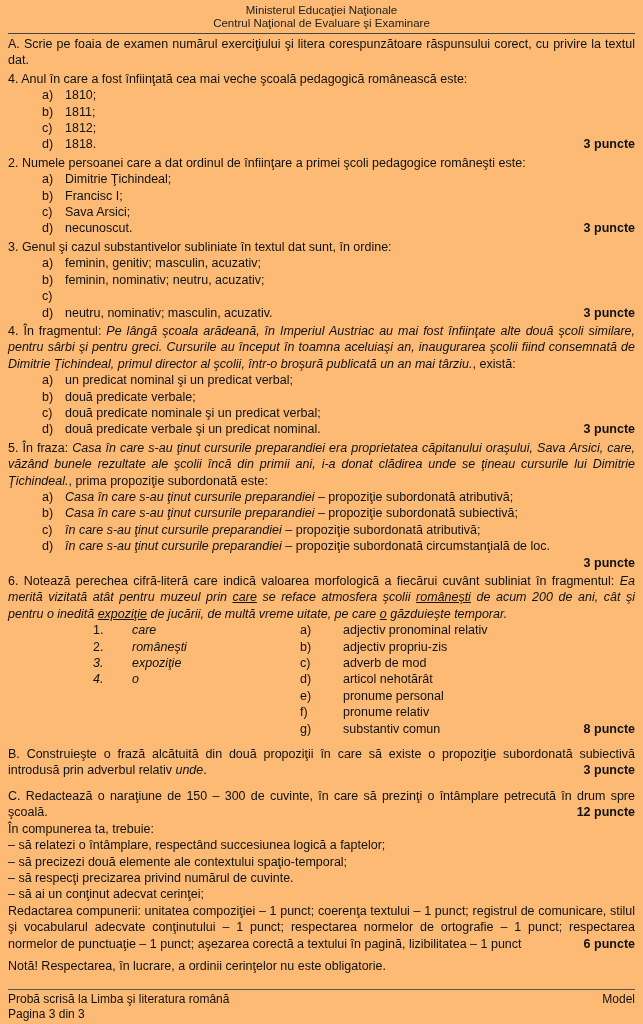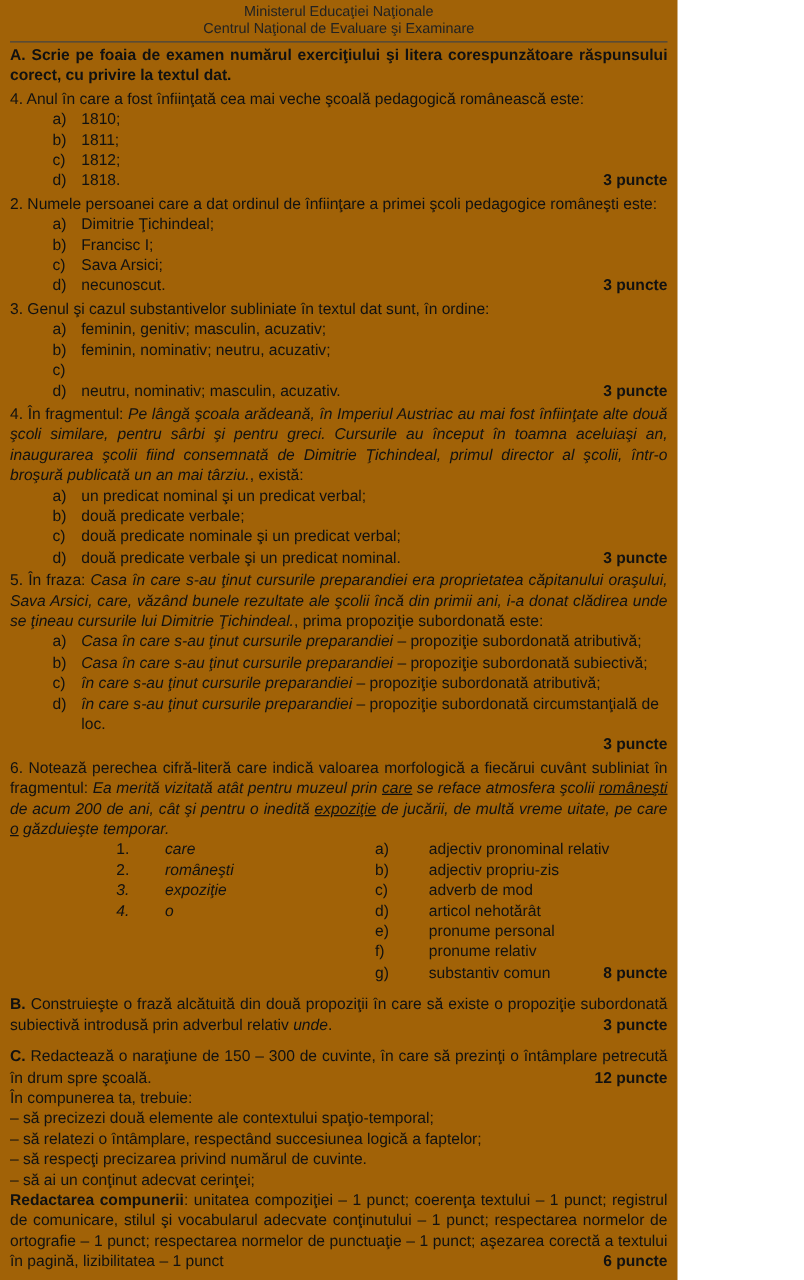--- a/index.html
+++ b/index.html
@@ -1,26 +1,26 @@
 <!DOCTYPE html>
 <html><head>
 <meta charset="utf-8">
 <style>
   html,body{margin:0;padding:0;background:#fff;}
   .page{
-    width:542px;height:1024px;box-sizing:border-box;
+    width:643px;height:1024px;box-sizing:border-box;
     padding:4px 8px 2px 8px;
     display:flex;flex-direction:column;
     font-family:"Liberation Sans",sans-serif;
     font-size:12.5px;line-height:16.4px;color:#111;
-    overflow:hidden;background:#a16207;
+    overflow:hidden;background:#fdba74;
   }
   .hdr{text-align:center;font-size:11.5px;line-height:13px;color:#222;}
   .hdr-rule{border:0;border-top:1.5px solid #444;margin:3px 0 2px 0;}
-  .b{font-weight:700;}
+  .b{font-weight:400;}
   .i{font-style:italic;}
   .iu{font-style:italic;text-decoration:underline;}
   p{margin:0;}
   .just{text-align:justify;}
   .stem{margin-top:2px;}
   .opt{display:flex;padding-left:34px;}
   .opt .ltr{flex:none;width:23px;}
   .opt .txt{padding-right:6px;}
   .pts{margin-left:auto;font-weight:700;white-space:nowrap;}
   .pts-line{text-align:right;font-weight:700;}
@@ -202,22 +202,22 @@
         <span class="pts">8 puncte</span>
       </div>
   </div>
 
   <p class="just rel gap8"><span class="b">B.</span><span> Construieşte o frază alcătuită din două propoziţii în care să existe o propoziţie subordonată subiectivă introdusă prin adverbul relativ </span><span class="i">unde</span><span>.</span><span class="pts-abs">3 puncte</span></p>
 
   <p class="just rel gap8"><span class="b">C.</span><span> Redactează o naraţiune de 150 – 300 de cuvinte, în care să prezinţi o întâmplare petrecută în drum spre şcoală.</span><span class="pts-abs">12 puncte</span></p>
 
   <p class="gap4">În compunerea ta, trebuie:</p>
   <div>
+    <p>– să relatezi o întâmplare, respectând succesiunea logică a faptelor;</p>
     <p>– să precizezi două elemente ale contextului spaţio-temporal;</p>
-    <p>– să relatezi o întâmplare, respectând succesiunea logică a faptelor;</p>
     <p>– să respecţi precizarea privind numărul de cuvinte.</p>
     <p>– să ai un conţinut adecvat cerinţei;</p>
   </div>
 
   <p class="just rel gap4"><span class="b">Redactarea compunerii</span><span>: unitatea compoziţiei – 1 punct; coerenţa textului – 1 punct; registrul de comunicare, stilul şi vocabularul adecvate conţinutului – 1 punct; respectarea normelor de ortografie – 1 punct; respectarea normelor de punctuaţie – 1 punct; aşezarea corectă a textului în pagină, lizibilitatea – 1 punct</span><span class="pts-abs">6 puncte</span></p>
 
   <p class="b gap6">Notă! Respectarea, în lucrare, a ordinii cerinţelor nu este obligatorie.</p>
 
   <div class="footer">
     <hr class="ftr-rule">

